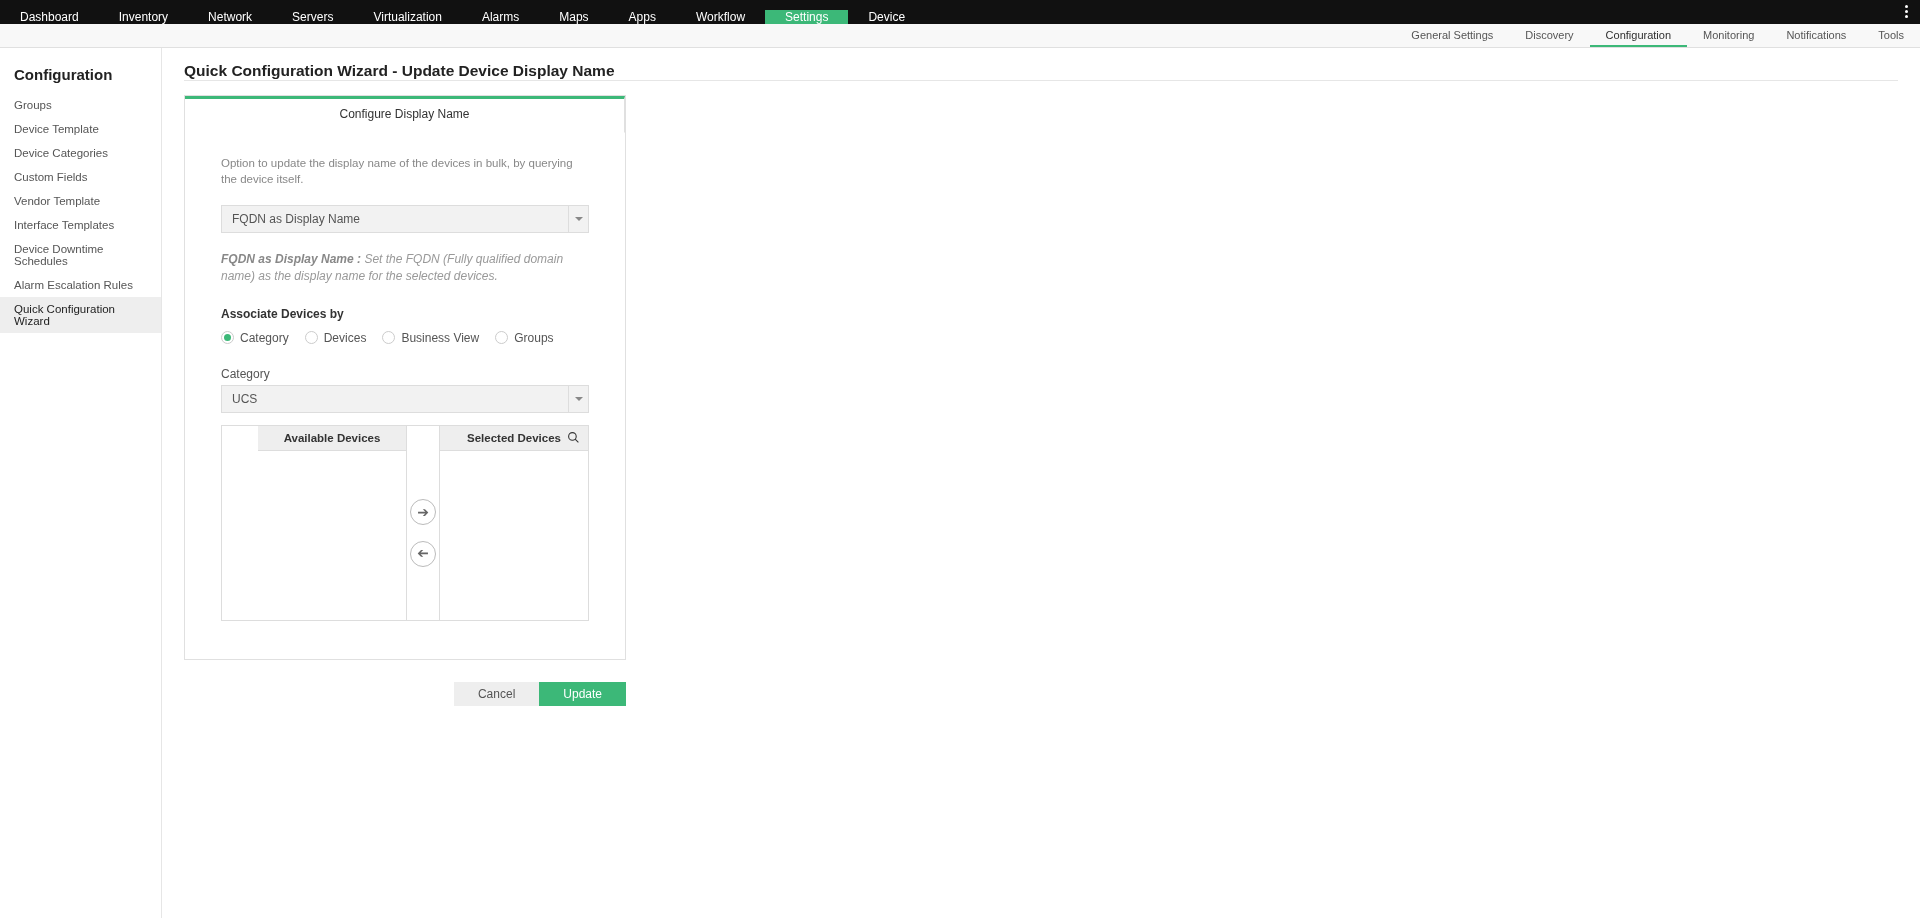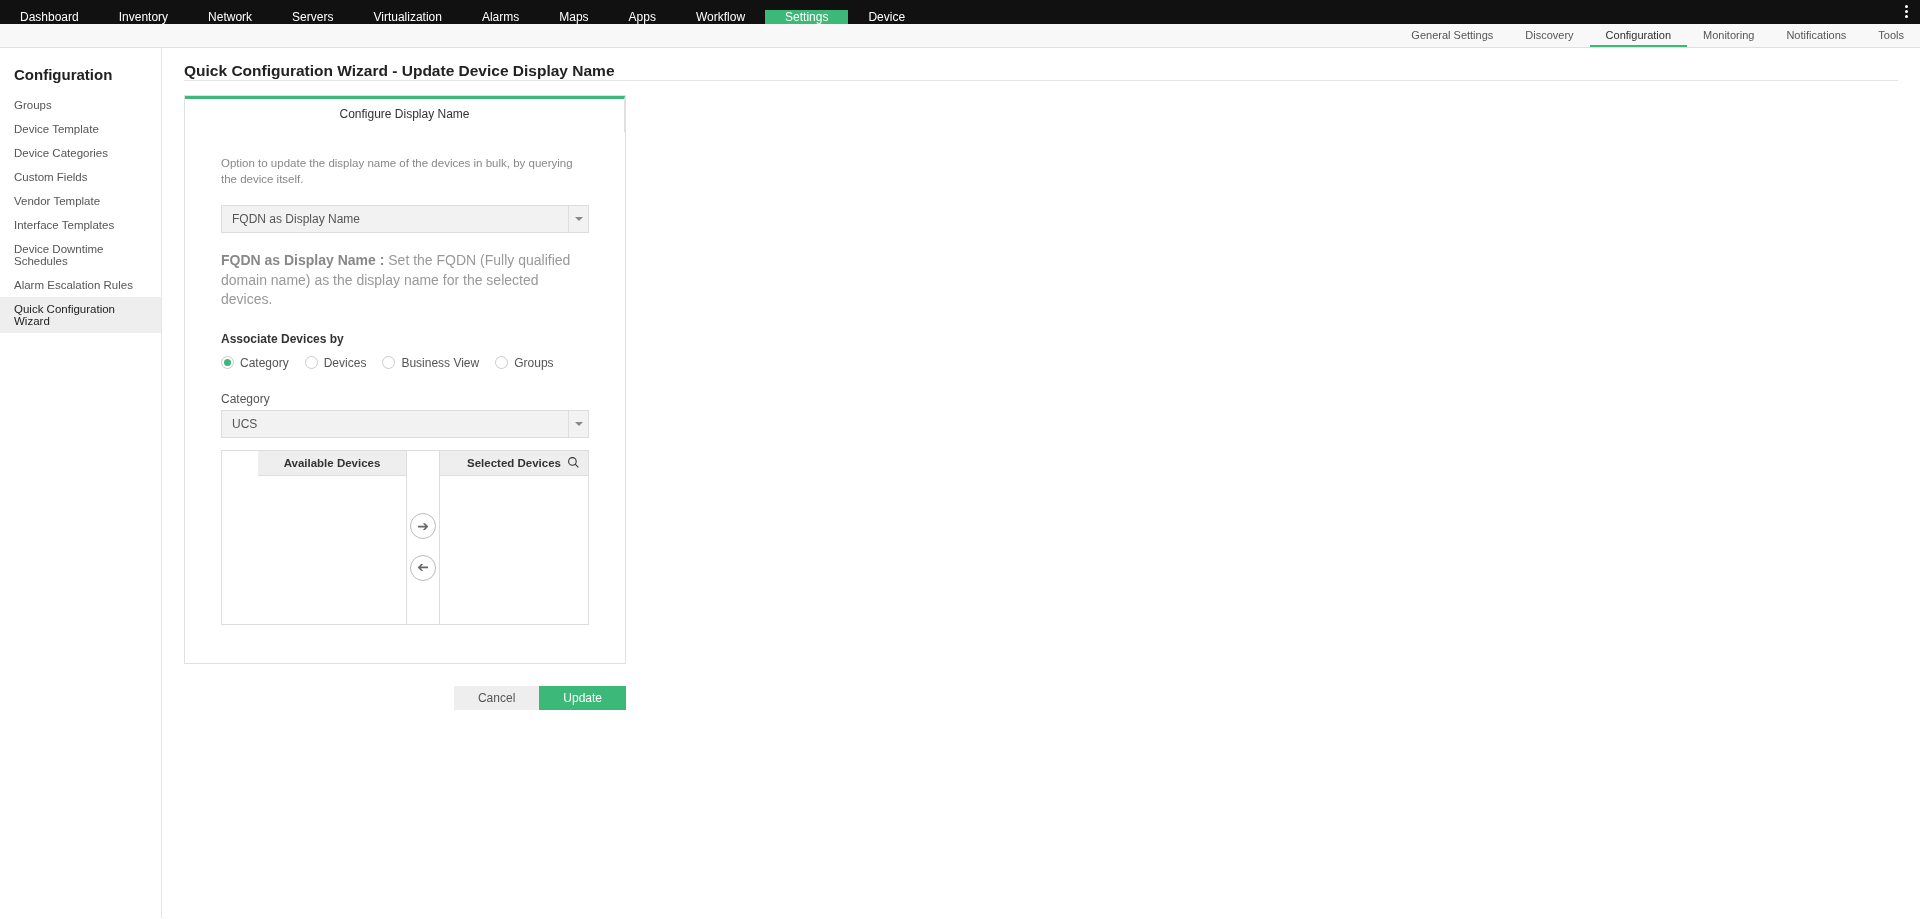--- a/index.html
+++ b/index.html
@@ -30,31 +30,31 @@
   .wizard-tab:first-child { border-right: 1px solid #e0e0e0; }
   .wizard-tab.active { background: #fff; border-top: 3px solid #3cb878; border-bottom: 1px solid #fff; padding-top: 8px; }
 
   .wizard-body { padding: 22px 36px 38px 36px; }
   .desc { font-size: 11.5px; color: #888; line-height: 1.4; margin-bottom: 18px; }
 
   .select-box { position: relative; background: #f2f2f2; border: 1px solid #ddd; height: 28px; display: flex; align-items: center; padding: 0 10px; font-size: 12px; color: #555; margin-bottom: 18px; cursor:pointer;}
   .select-box .caret-btn { position: absolute; right: 0; top: 0; bottom: 0; width: 20px; border-left: 1px solid #ddd; display:flex; align-items:center; justify-content:center;}
   .caret-down { width:0; height:0; border-left:4px solid transparent; border-right:4px solid transparent; border-top:4px solid #888; }
 
-  .hint { font-size: 14px; color: #999; line-height: 1.4; margin-bottom: 22px; }
+  .hint { font-size: 12px; color: #999; line-height: 1.4; margin-bottom: 22px; font-style: italic; }
   .hint b { color: #888; font-weight: bold; }
 
   .section-label { font-size: 12px; font-weight: bold; color: #333; margin-bottom: 10px; }
   .radio-row { display: flex; gap: 16px; margin-bottom: 22px; }
   .radio-opt { display: flex; align-items: center; gap: 6px; font-size: 12px; color: #555; cursor:pointer;}
   .radio-circle { width: 13px; height: 13px; border: 1px solid #ccc; border-radius: 50%; display:flex; align-items:center; justify-content:center;}
   .radio-circle.checked::after { content:""; width:7px; height:7px; background:#3cb878; border-radius:50%; display:block;}
   .field-label { font-size: 12px; color: #555; margin-bottom: 4px; }
 
-  .transfer { display: flex; border: 1px solid #ddd; margin-top: 12px; height: 175px; padding-left: 36px; }
+  .transfer { display: flex; border: 1px solid #ddd; margin-top: 12px; height: 196px; padding-left: 36px; }
   .transfer-col { flex: 1; }
   .transfer-col-header { background: #eee; font-size: 11.5px; font-weight: bold; text-align: center; padding: 6px 0; border-bottom: 1px solid #ddd; position:relative;}
   .transfer-col-header .search-ic { position:absolute; right:8px; top:5px; }
   .transfer-list { font-size: 11.5px; padding: 4px 8px; overflow:auto; height: calc(100% - 26px);}
   .transfer-mid { width: 34px; border-left: 1px solid #ddd; border-right: 1px solid #ddd; display:flex; flex-direction:column; align-items:center; justify-content:center; gap:16px; padding-top:20px;}
   .circle-btn { width:26px; height:26px; border:1px solid #bbb; border-radius:50%; display:flex; align-items:center; justify-content:center; cursor:pointer; background:#fff;}
   .arrow-r, .arrow-l { font-size:14px; color:#666; line-height:1;}
   
   .action-row { width: 442px; display:flex; justify-content:flex-end; gap:0; margin-top: 22px;}
   .btn { font-size: 12px; padding: 5px 24px; border:none; cursor:pointer;}

